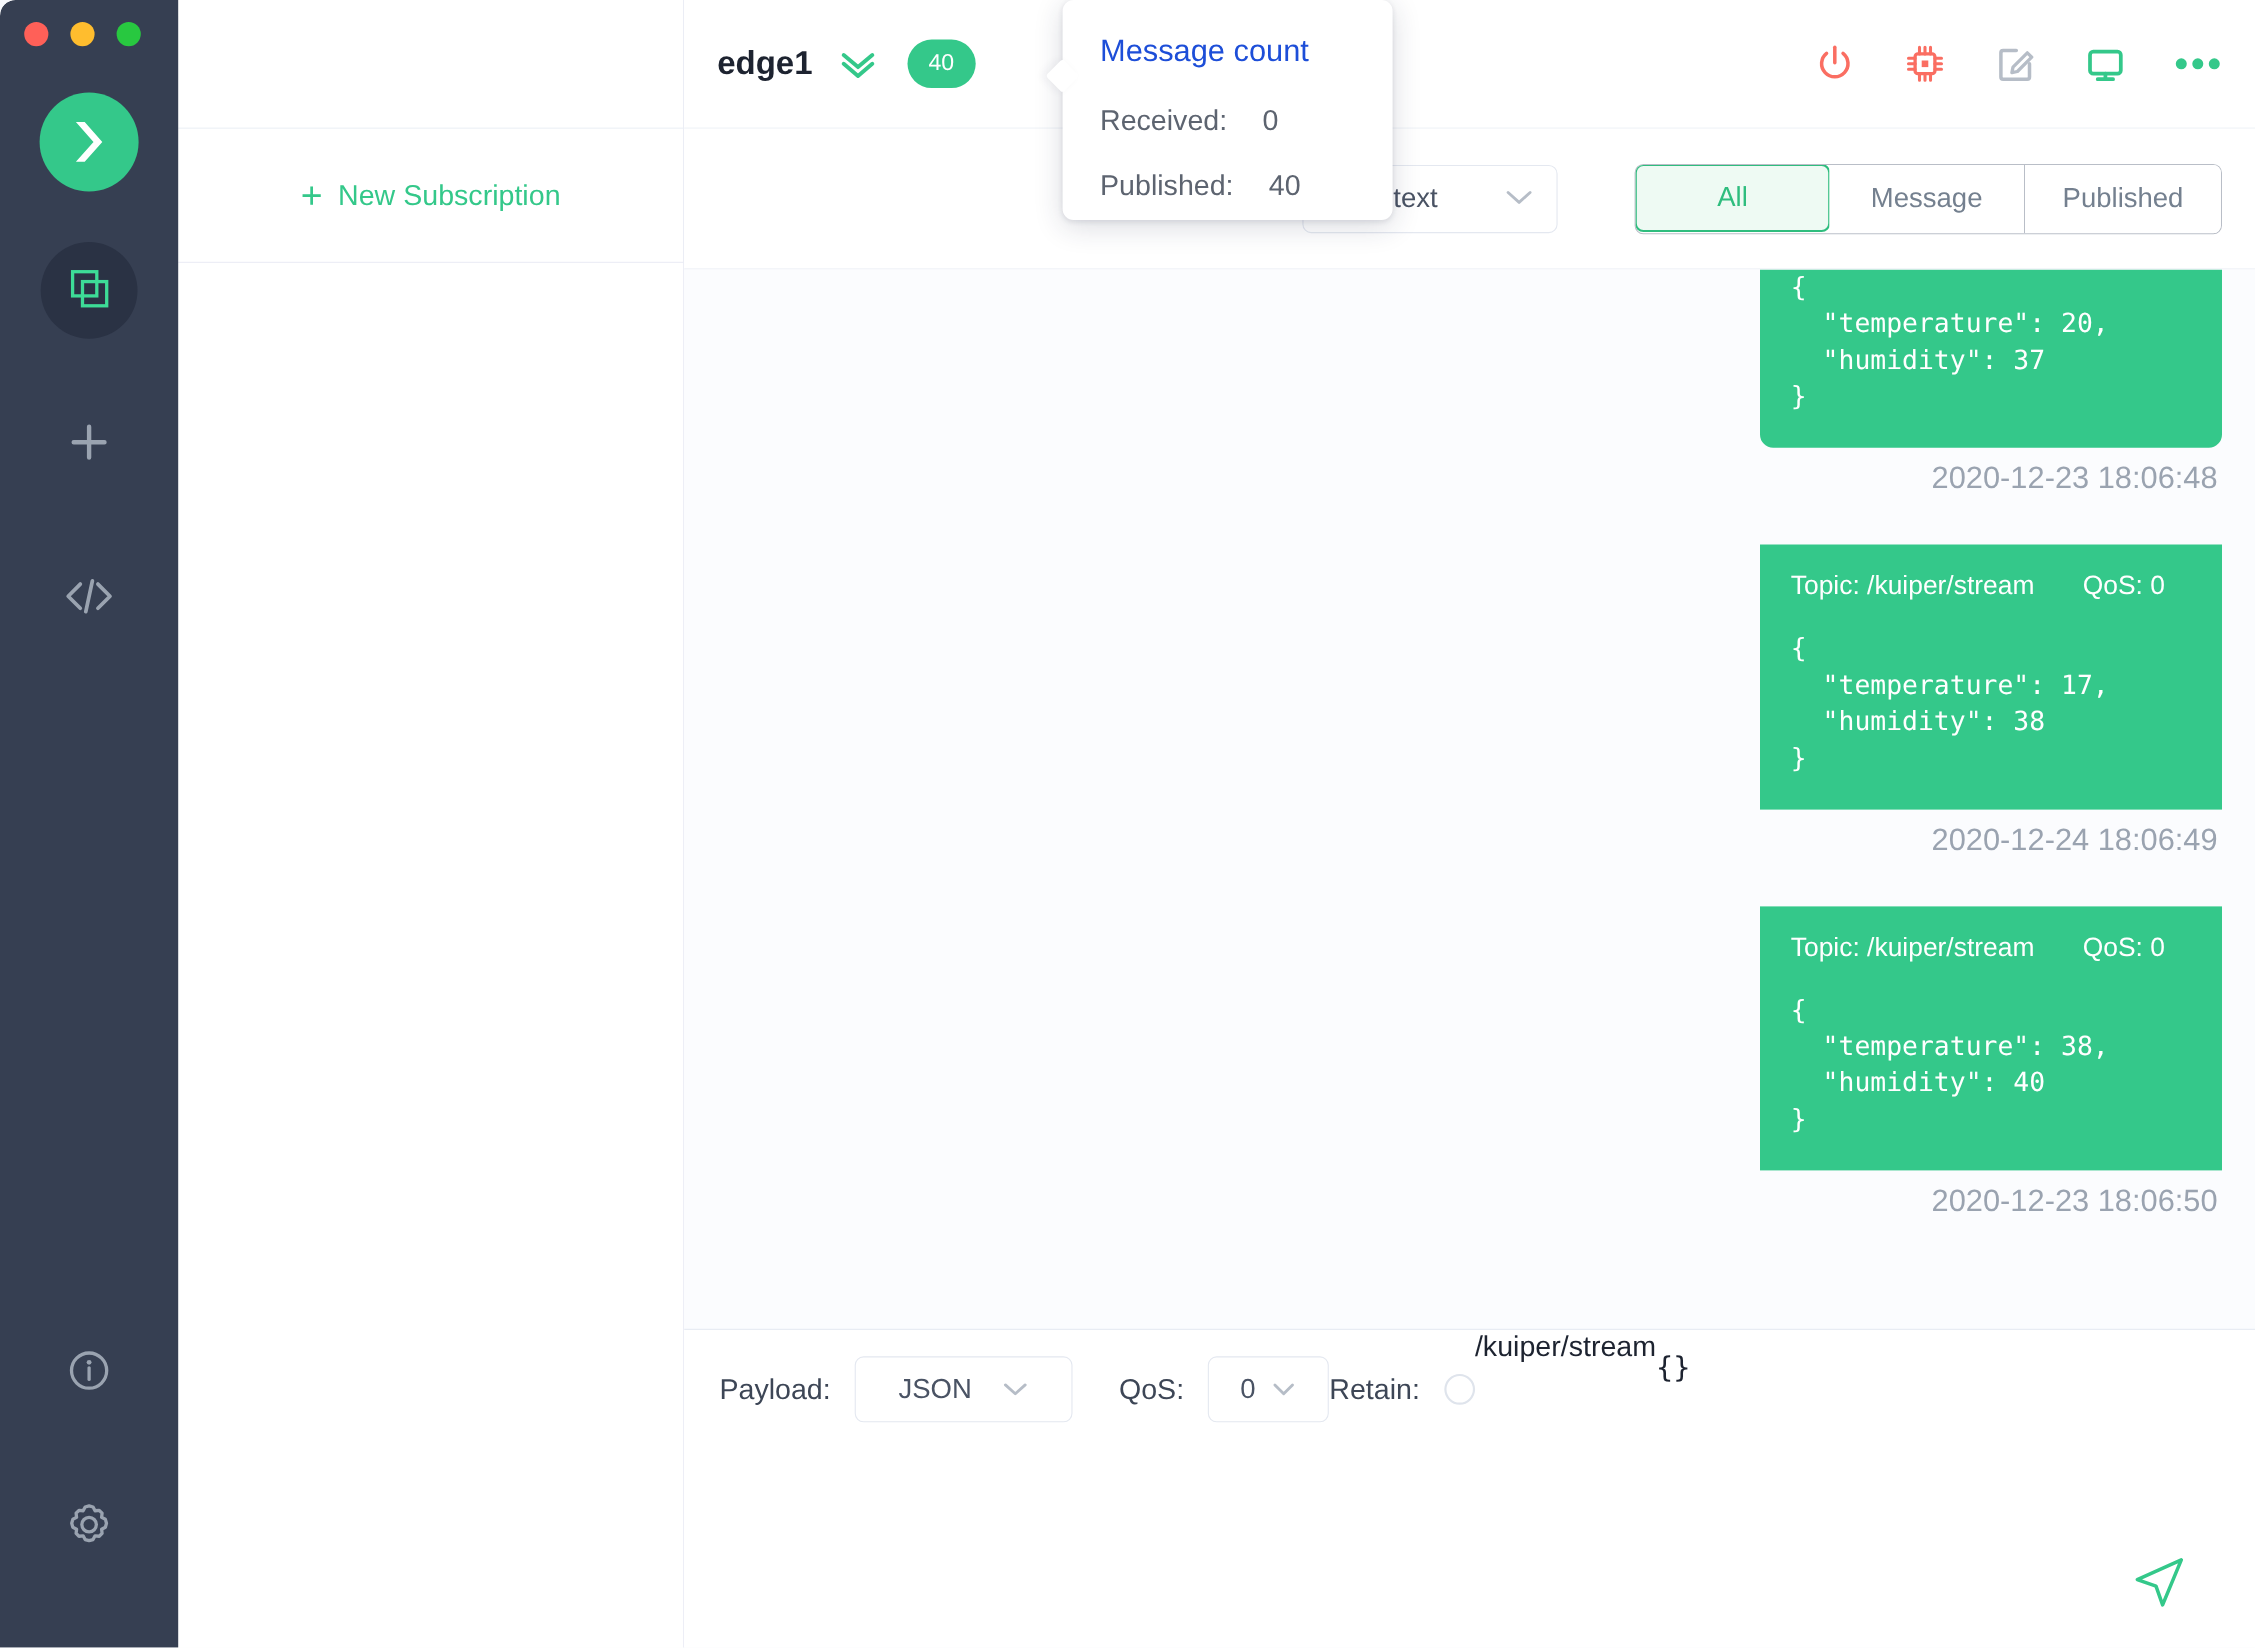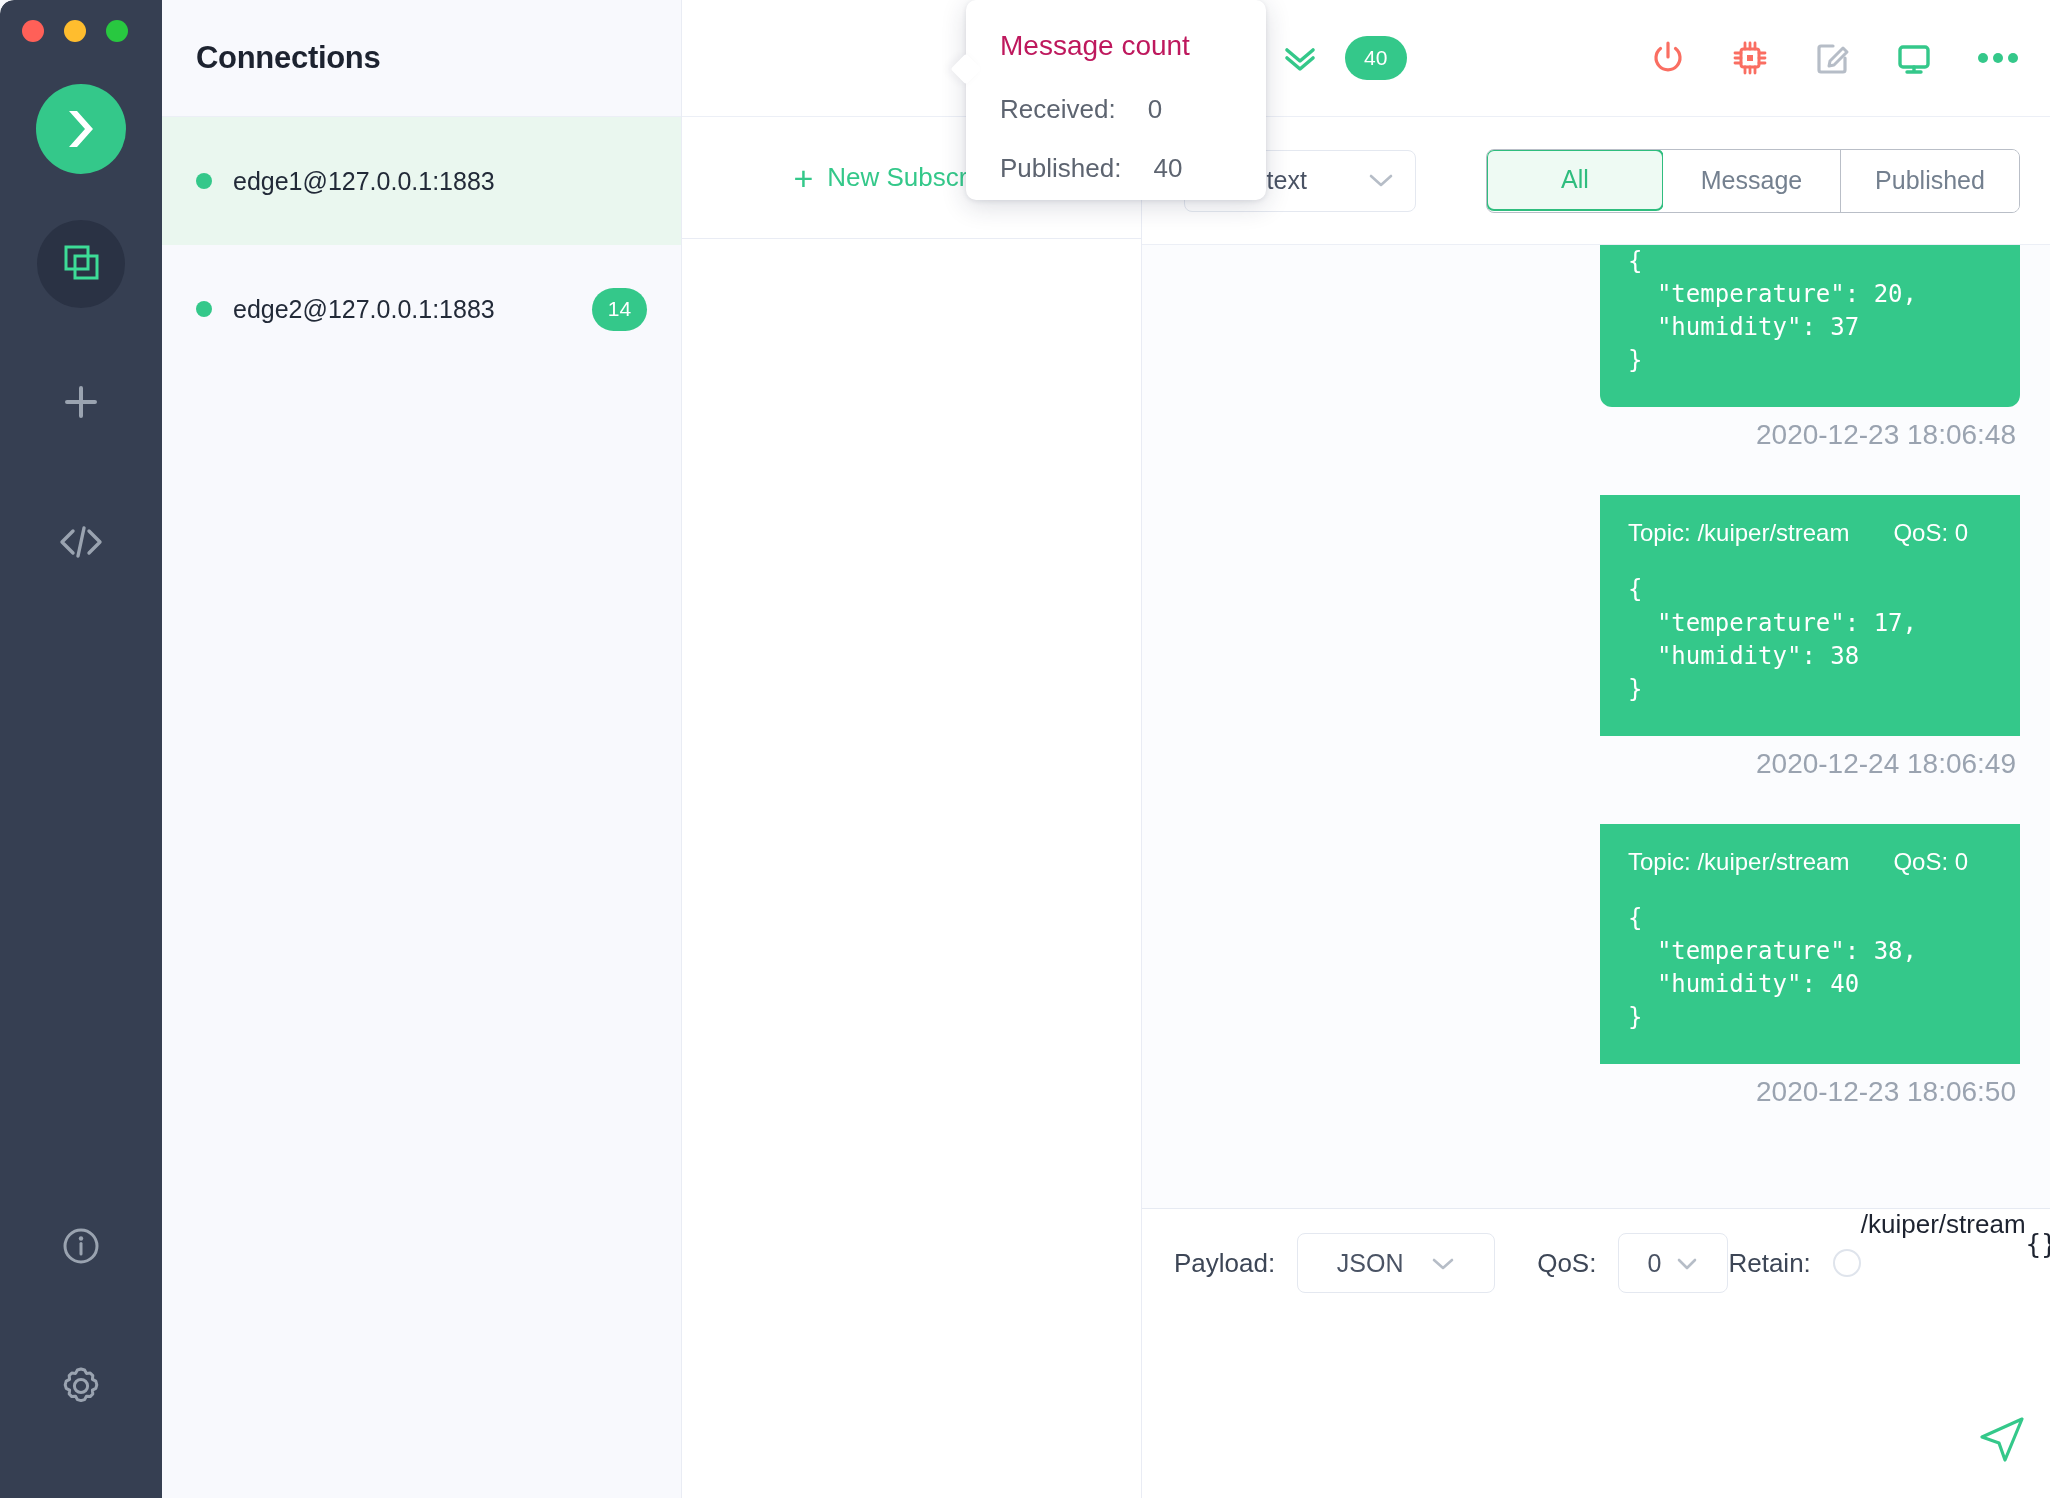--- a/index.html
+++ b/index.html
@@ -281,21 +281,21 @@
   .tooltip:before {
     content: "";
     position: absolute;
     left: -11px; top: 58px;
     width: 22px; height: 22px;
     background: #fff;
     transform: rotate(45deg);
     border-radius: 3px;
     box-shadow: -3px 3px 8px rgba(30,40,70,0.06);
   }
-  .tt-title { font-size: 28px; color: #be185d; margin-bottom: 32px; position: relative; z-index: 2; }
+  .tt-title { font-size: 28px; color: #1d4ed8; margin-bottom: 32px; position: relative; z-index: 2; }
   .tt-row { font-size: 26px; color: #5d6470; margin-bottom: 28px; display: flex; gap: 32px; }
   .tt-row .tt-val { color: #5d6470; }
 </style>
 </head>
 <body>
 
 <div class="app">
 
   <div class="rail">
     <div class="traffic">
@@ -364,36 +364,20 @@
         <svg width="48" height="48" viewBox="0 0 48 48">
           <g fill="none" stroke="#9aa3b0" stroke-width="3" stroke-linejoin="round">
             <path d="M24 7 l3.6 1 1.8 3.4 3.8-.4 2.6 2.6 -.4 3.8 3.4 1.8 1 3.6 -1 3.6 -3.4 1.8 .4 3.8 -2.6 2.6 -3.8-.4 -1.8 3.4 -3.6 1 -3.6-1 -1.8-3.4 -3.8 .4 -2.6-2.6 .4-3.8 -3.4-1.8 -1-3.6 1-3.6 3.4-1.8 -.4-3.8 2.6-2.6 3.8 .4 1.8-3.4 Z"></path>
             <circle cx="24" cy="24" r="6.6"></circle>
           </g>
         </svg>
       </span>
     </div>
   </div>
 
-  <div class="conns">
-    <div class="conns-head">
-      <div class="conns-title">Connections</div>
-    </div>
-
-    <div class="conn-item selected">
-      <span class="conn-status"></span>
-      <span class="conn-name">edge1@127.0.0.1:1883</span>
-    </div>
-
-    <div class="conn-item">
-      <span class="conn-status"></span>
-      <span class="conn-name">edge2@127.0.0.1:1883</span>
-      <span class="conn-badge">14</span>
-    </div>
-  </div>
 
   <div class="subs">
     <div class="subs-head"></div>
     <div class="subs-newrow">
       <div class="new-sub">
         <span class="plus-glyph">+</span>
         <span>New Subscription</span>
       </div>
     </div>
     <div class="subs-body"></div>

